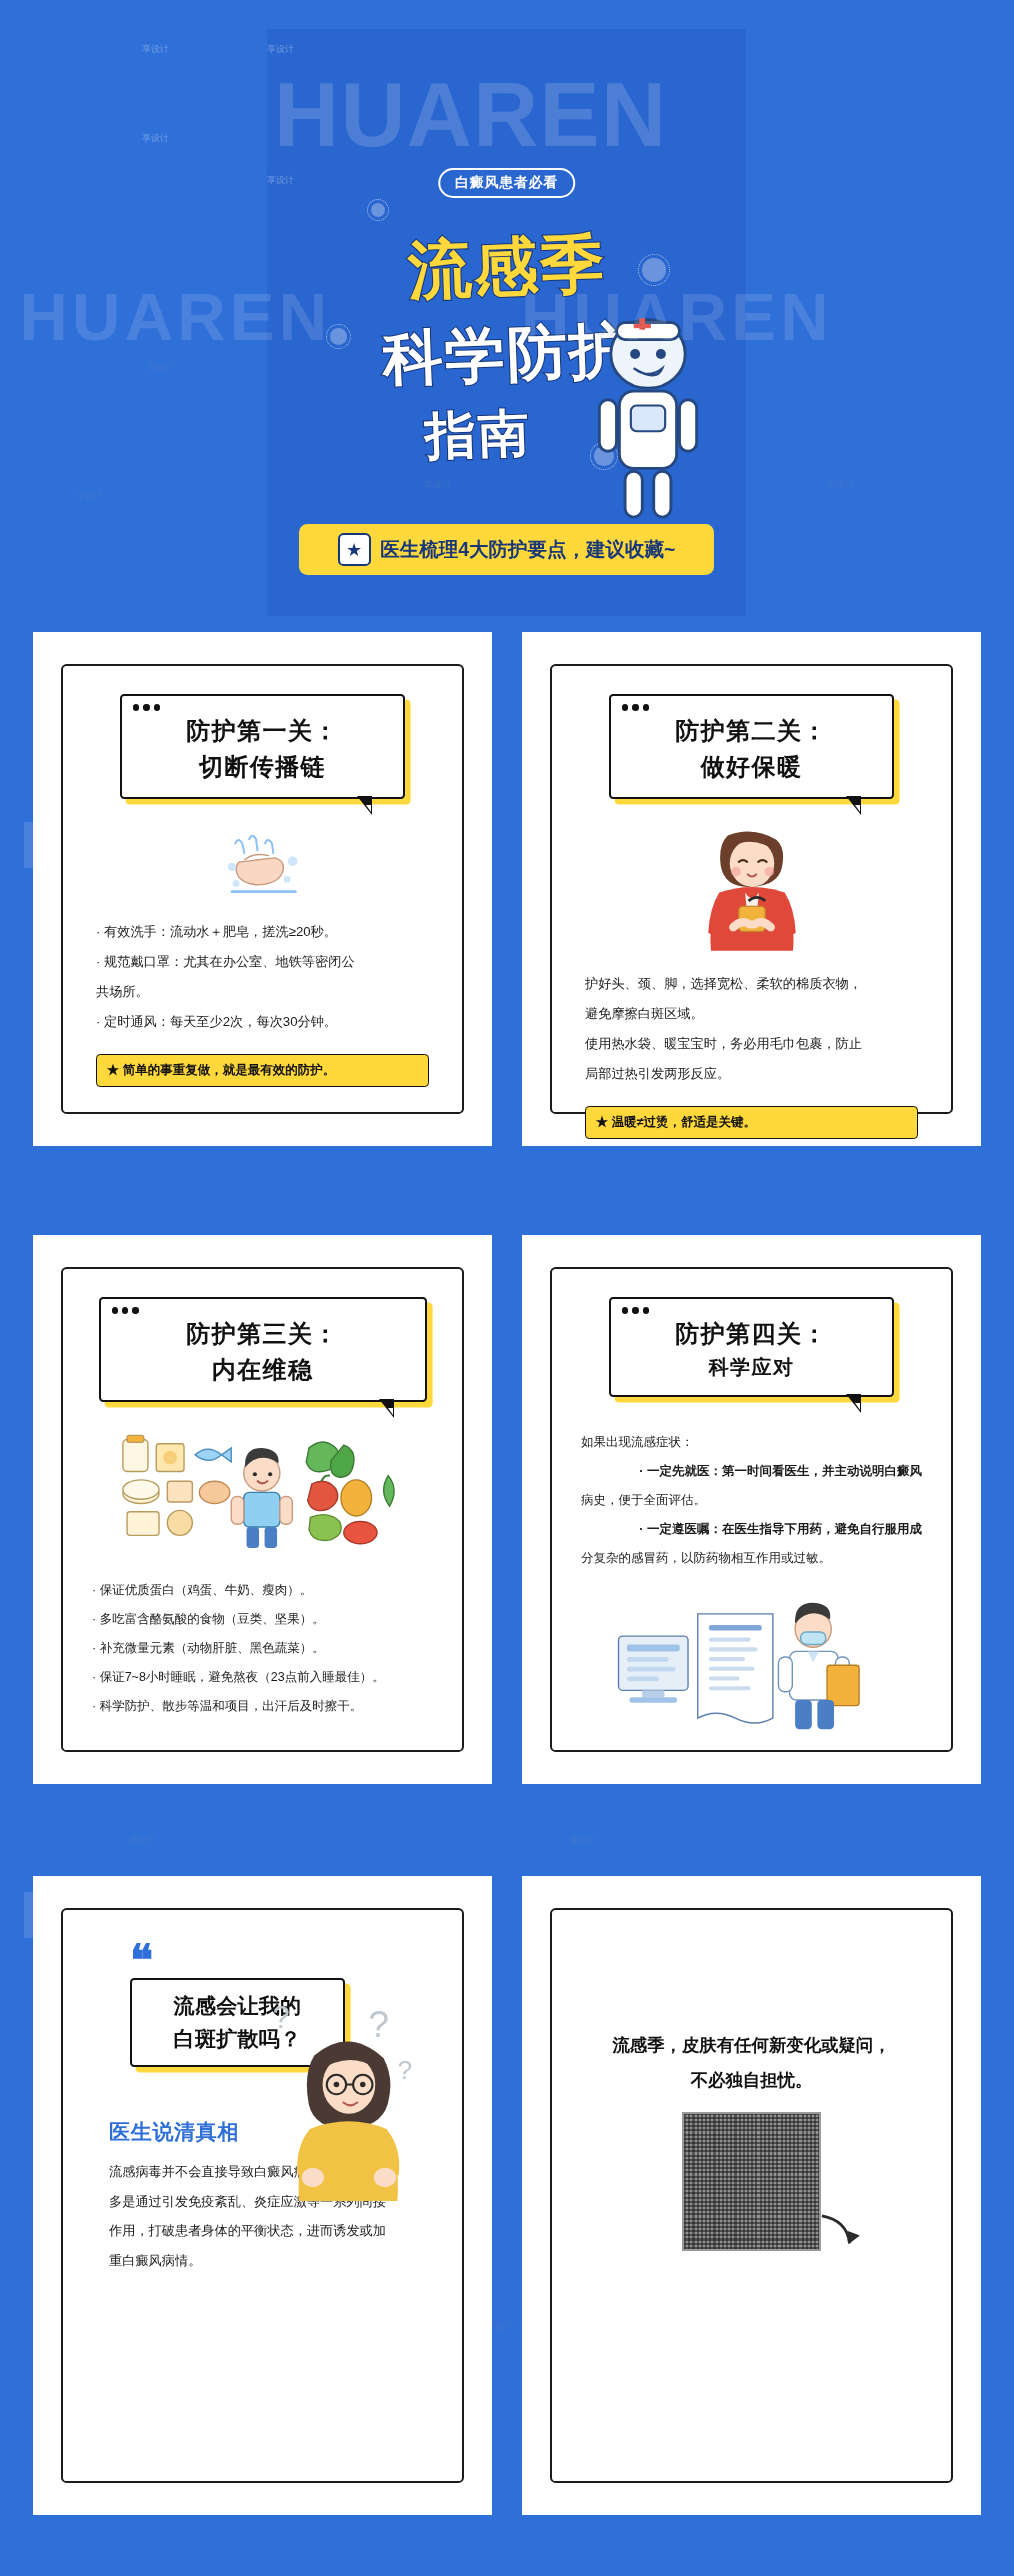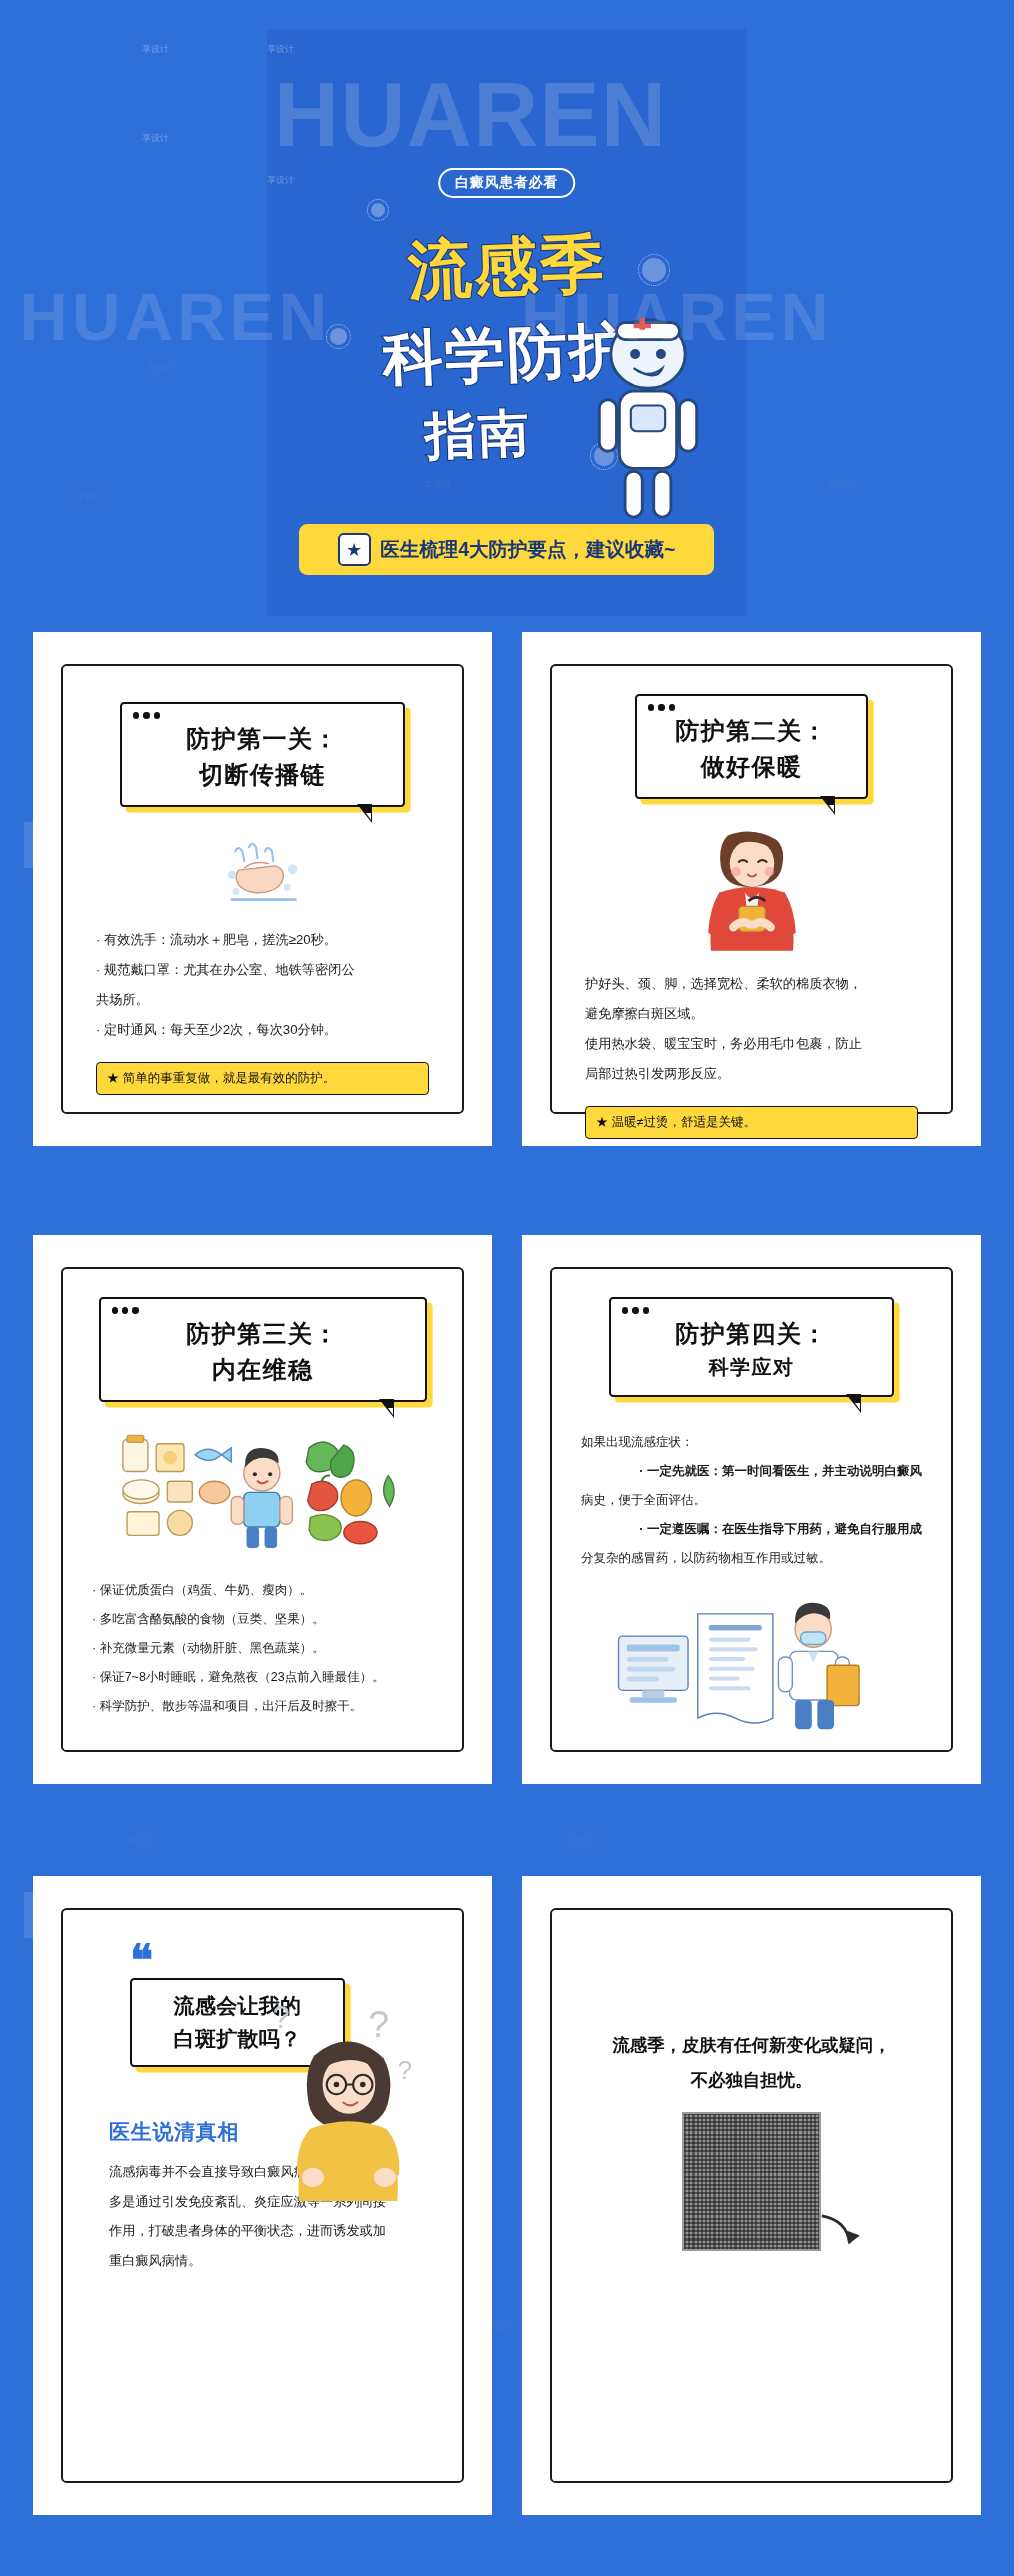--- a/index.html
+++ b/index.html
@@ -207,21 +207,21 @@
   }
   .body-text p { margin-bottom: 2.1px; }
   .body-text .b { font-weight: bold; text-align: right; }
   .tipbar {
     margin: 8.3px 18px 0;
     background: #ffd83b;
     border: 1px solid #111;
     border-radius: 2.8px;
     padding: 3.5px 5.6px;
     font-size: 7px;
-    font-weight: normal;
+    font-weight: bold;
     color: #111;
   }
   .art {
     display: flex;
     align-items: center;
     justify-content: center;
     margin: 9.7px 0 7px;
   }
 
   
@@ -335,21 +335,21 @@
   </svg>
 
   <div class="hero-ribbon" style="left:32px;right:32px;top:495px;height:51px;border-radius:8.3px;gap:9.7px;">
     <span class="star" style="width:33px;height:33px;font-size:18px;border-radius:5.6px;border-width:2.1px;">★</span>
     <span class="rtext" style="font-size:19.5px;">医生梳理4大防护要点，建议收藏~</span>
   </div>
 </div>
 
 <div class="panel" style="left:33px;top:632px;width:459px;height:514px;">
   <div class="panel-inner" style="inset:32px 28px;border-width:2.1px;border-radius:5.6px;">
-    <div class="speech" style="width:285px;margin-top:36px;border-width:2.8px;box-shadow:5.6px 5.6px 0 #ffd83b;padding:11px 7px 14px;">
+    <div class="speech" style="width:285px;margin-top:28px;border-width:2.8px;box-shadow:5.6px 5.6px 0 #ffd83b;padding:11px 7px 14px;">
       <span class="dots" style="top:8.3px;left:11px;gap:4.2px;">
           <i style="width:6.3px;height:6.3px;"></i>
           <i style="width:6.3px;height:6.3px;"></i>
           <i style="width:6.3px;height:6.3px;"></i>
         </span>
       <span class="tail" style="right:31px;bottom:-18px;border-left-width:15.3px;border-top-width:19.5px;"></span>
       <div class="line1" style="font-size:24px;margin-top:8.3px;letter-spacing:1.4px;">防护第一关：</div>
       <div class="line2" style="font-size:24px;margin-top:4.2px;letter-spacing:1.4px;">切断传播链</div>
     </div>
 
@@ -374,21 +374,21 @@
       <p>    共场所。</p>
       <p>·  定时通风：每天至少2次，每次30分钟。</p>
     </div>
 
     <div class="tipbar" style="margin:18px 33px 0;font-size:12.5px;padding:7px 9.7px;border-width:1.7px;border-radius:4.2px;">★ 简单的事重复做，就是最有效的防护。</div>
   </div>
 </div>
 
 <div class="panel" style="left:522px;top:632px;width:459px;height:514px;">
   <div class="panel-inner" style="inset:32px 28px;border-width:2.1px;border-radius:5.6px;">
-    <div class="speech" style="width:233px;margin-top:28px;border-width:2.8px;box-shadow:5.6px 5.6px 0 #ffd83b;padding:11px 7px 14px;">
+    <div class="speech" style="width:285px;margin-top:28px;border-width:2.8px;box-shadow:5.6px 5.6px 0 #ffd83b;padding:11px 7px 14px;">
       <span class="dots" style="top:8.3px;left:11px;gap:4.2px;">
           <i style="width:6.3px;height:6.3px;"></i>
           <i style="width:6.3px;height:6.3px;"></i>
           <i style="width:6.3px;height:6.3px;"></i>
         </span>
       <span class="tail" style="right:31px;bottom:-18px;border-left-width:15.3px;border-top-width:19.5px;"></span>
       <div class="line1" style="font-size:24px;margin-top:8.3px;letter-spacing:1.4px;">防护第二关：</div>
       <div class="line2" style="font-size:24px;margin-top:4.2px;letter-spacing:1.4px;">做好保暖</div>
     </div>
 

